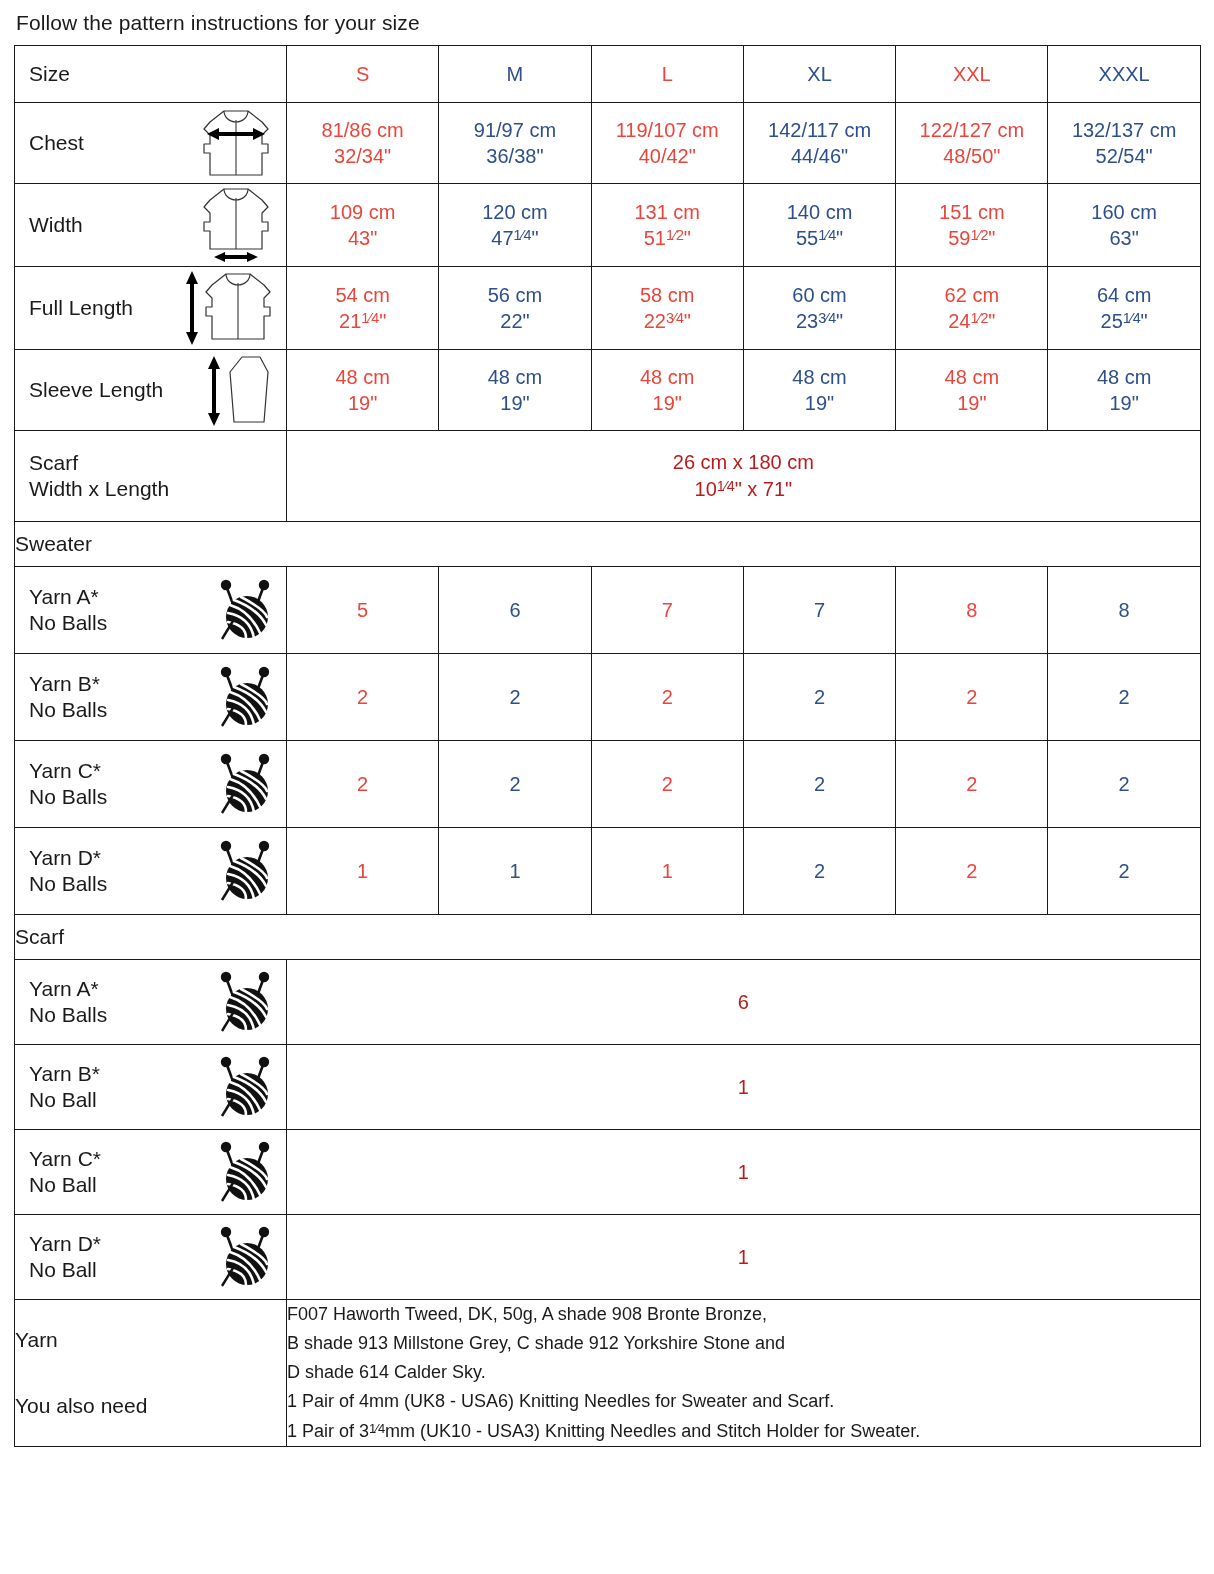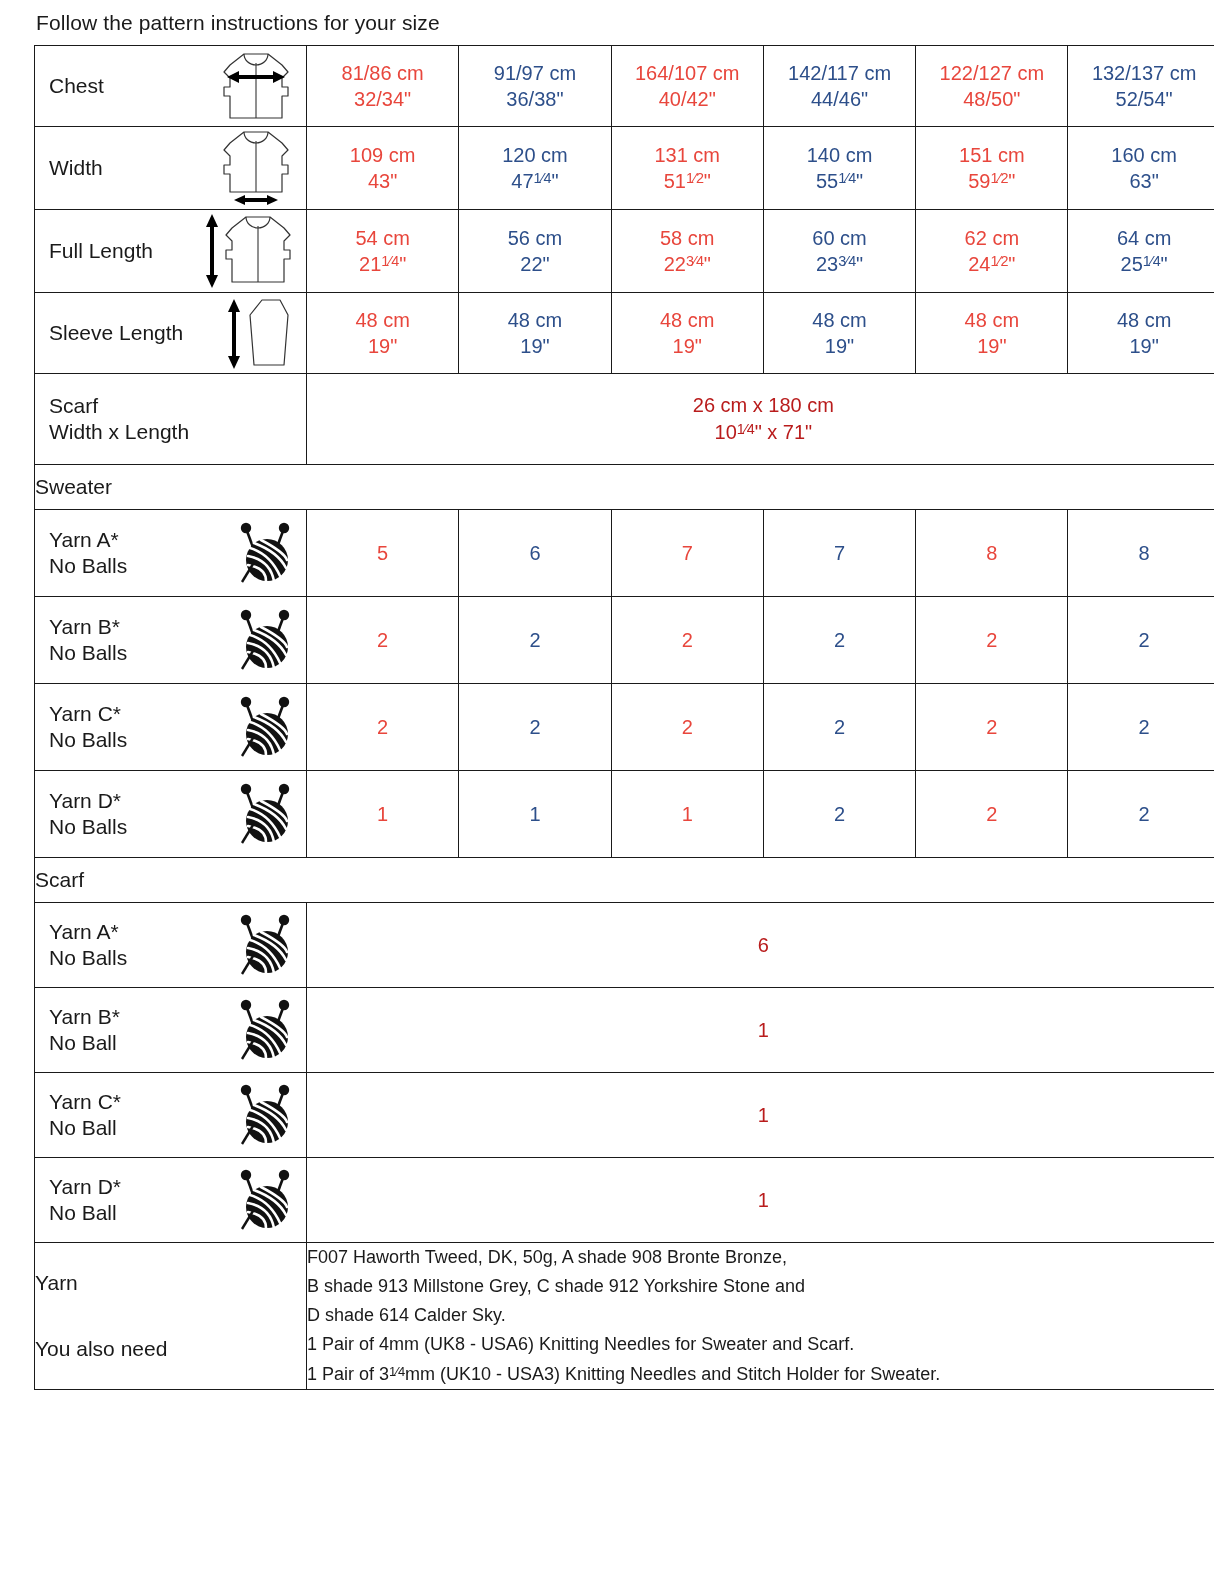--- a/index.html
+++ b/index.html
@@ -14,21 +14,20 @@
     color: #1a1a1a;
     overflow: hidden;
   }
 
   #page {
     position: relative;
     width: 982px;
     height: 1574px;
     box-sizing: border-box;
     padding: 0 14px;
-    margin-left: 20px;
   }
 
   #intro {
     font-size: 21px;
     line-height: 1;
     color: #1a1a1a;
     padding: 12px 0 12px 2px;
     letter-spacing: 0.1px;
   }
 
@@ -142,20 +141,33 @@
     <colgroup>
       <col class="c-label">
       <col class="c-size">
         <col class="c-size">
         <col class="c-size">
       <col class="c-size">
         <col class="c-size">
         <col class="c-size">
     </colgroup>
     <tbody id="tbody">
+        <tr class="r-head">
+          <td>
+            <div class="label-inner">
+              <span class="label-text">Size</span>
+            </div>
+          </td>
+          <td class="val red">S</td>
+          <td class="val blue">M</td>
+          <td class="val red">L</td>
+          <td class="val blue">XL</td>
+          <td class="val red">XXL</td>
+          <td class="val blue">XXXL</td>
+        </tr>
         <tr class="r-meas">
           <td>
             <div class="label-inner">
               <span class="label-text">Chest</span>
               <span class="label-icon">
                 <svg width="84" height="78" viewBox="0 0 84 78">
                   <path d="M30 7 L16 18 L10 25 L16 31 L16 40 L10 40 L10 49 L16 49 L16 71 L68 71 L68 49 L74 49 L74 40 L68 40 L68 31 L74 25 L68 18 L54 7 Z" fill="#ffffff" stroke="#333" stroke-width="1.2" stroke-linejoin="round"></path>
                   <path d="M30 7 A 12 11 0 0 0 54 7" fill="none" stroke="#333" stroke-width="1.2"></path>
                   <line x1="42" y1="16" x2="42" y2="71" stroke="#333" stroke-width="1.1"></line>
                   <line x1="21" y1="30" x2="63" y2="30" stroke="#000" stroke-width="4"></line>
@@ -167,21 +179,21 @@
           </td>
           <td class="val red">
             <span class="l1">81/86 cm</span>
             <span class="l2">32/34"</span>
           </td>
           <td class="val blue">
             <span class="l1">91/97 cm</span>
             <span class="l2">36/38"</span>
           </td>
           <td class="val red">
-            <span class="l1">164/107 cm</span>
+            <span class="l1">119/107 cm</span>
             <span class="l2">40/42"</span>
           </td>
           <td class="val blue">
             <span class="l1">142/117 cm</span>
             <span class="l2">44/46"</span>
           </td>
           <td class="val red">
             <span class="l1">122/127 cm</span>
             <span class="l2">48/50"</span>
           </td>

